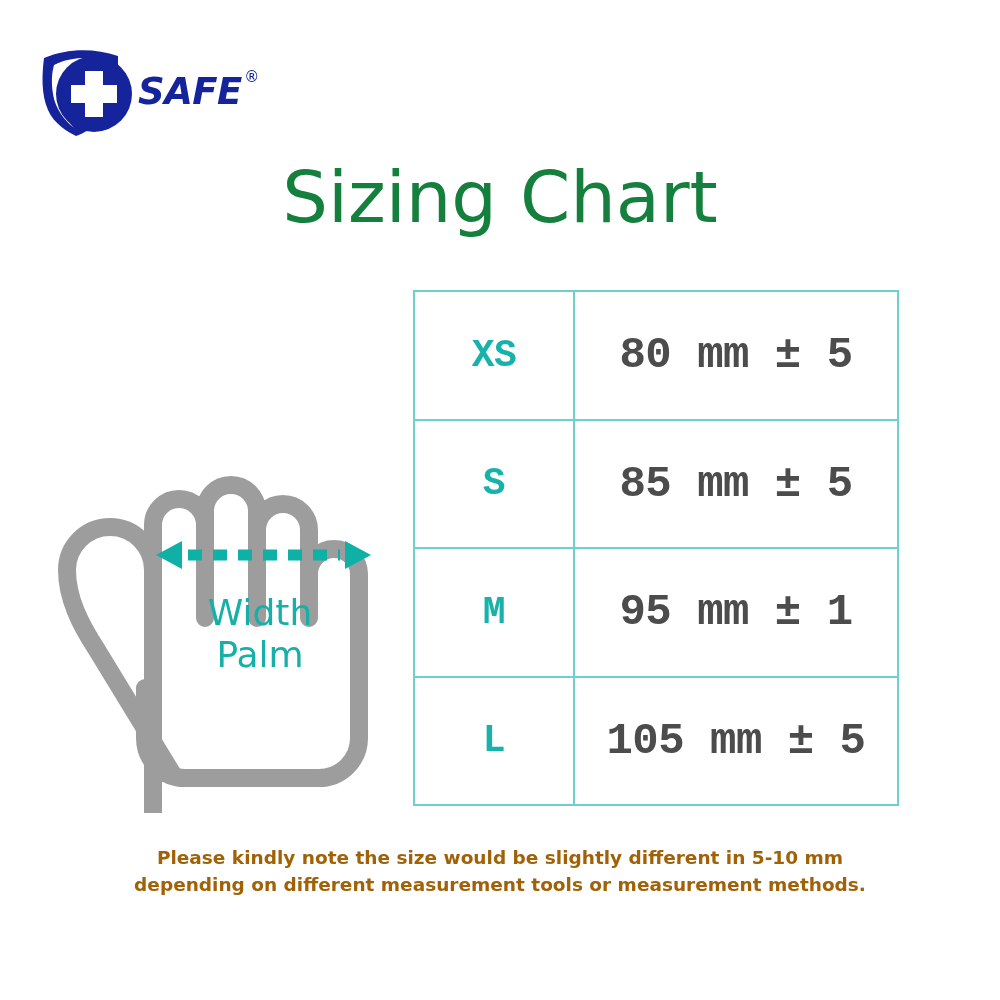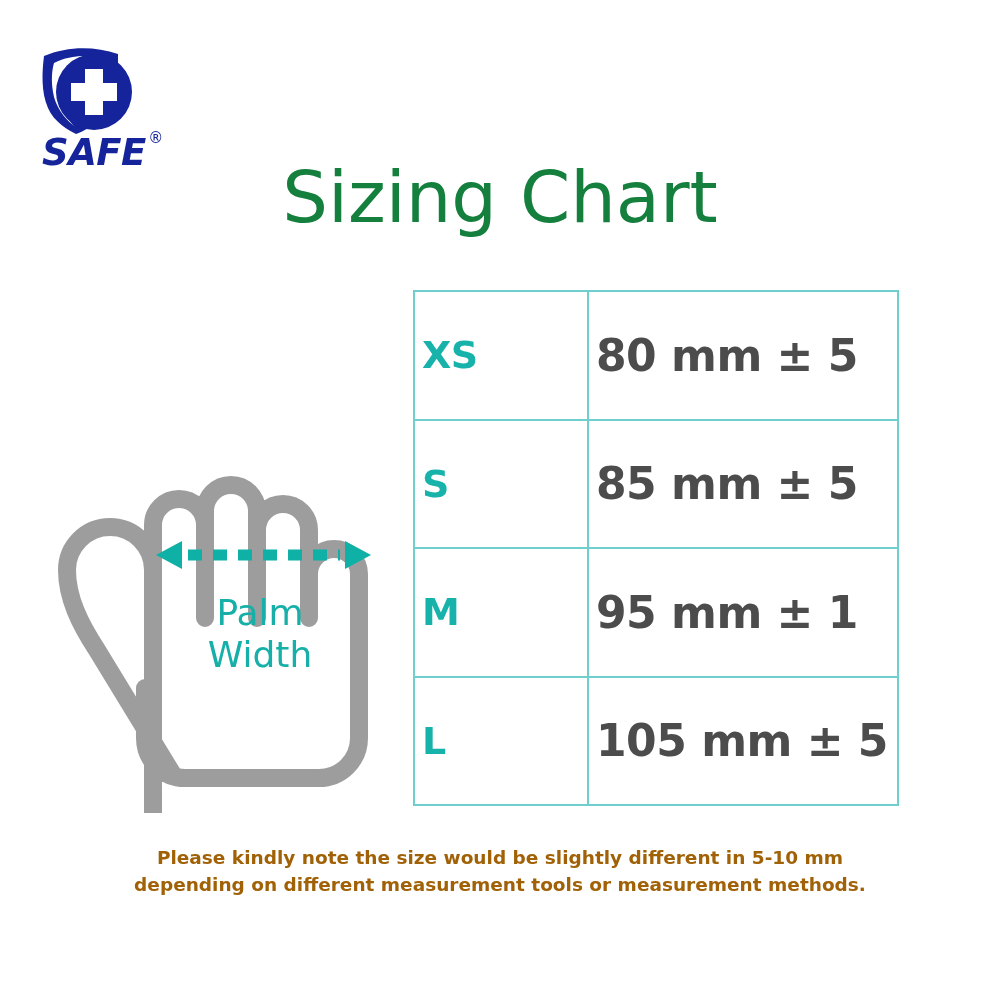--- a/index.html
+++ b/index.html
@@ -16,21 +16,21 @@
   }
 
   
   #brand-logo {
     position: absolute;
     left: 38px;
     top: 44px;
     width: 300px;
     height: 96px;
     display: flex;
-    flex-direction: column;
+    align-items: center;
   }
   #brand-mark {
     width: 96px;
     height: 92px;
     flex: 0 0 auto;
     position: relative;
   }
   #brand-wordmark {
     margin-left: 4px;
     position: relative;
@@ -95,23 +95,25 @@
     position: absolute;
     left: 413px;
     top: 290px;
     width: 486px;
     height: 516px;
     border-collapse: collapse;
     table-layout: fixed;
   }
   #sizing-table td {
     border: 2px solid #6ecfcd;
-    padding: 7px;
+    padding: 0;
+    text-align: center;
     vertical-align: middle;
     height: 103px;
+    font-family: Liberation Mono, monospace;
   }
   td.size-cell {
     width: 158px;
     font-family: "DejaVu Sans", "Liberation Sans", sans-serif;
     font-weight: bold;
     font-size: 38px;
     color: #17b3ab;
     letter-spacing: -0.5px;
   }
   td.measure-cell {
@@ -199,22 +201,22 @@
   </svg>
 </div>
 
 <svg id="palm-arrow" width="215" height="44" style="position:absolute;left:156px;top:533px;" viewBox="0 0 215 44" xmlns="http://www.w3.org/2000/svg">
   <polygon points="0,22 26,8 26,36" fill="#0fb0a5"></polygon>
   <polygon points="215,22 189,8 189,36" fill="#0fb0a5"></polygon>
   <line x1="32" y1="22" x2="184" y2="22" stroke="#0fb0a5" stroke-width="11" stroke-dasharray="14 11"></line>
 </svg>
 
 <div id="palm-width-label">
+  <div>Width</div>
   <div>Palm</div>
-  <div>Width</div>
 </div>
 
 <table id="sizing-table">
   <tbody>
     <tr>
       <td class="size-cell">XS</td>
       <td class="measure-cell">80 mm ± 5</td>
     </tr>
     <tr>
       <td class="size-cell">S</td>

